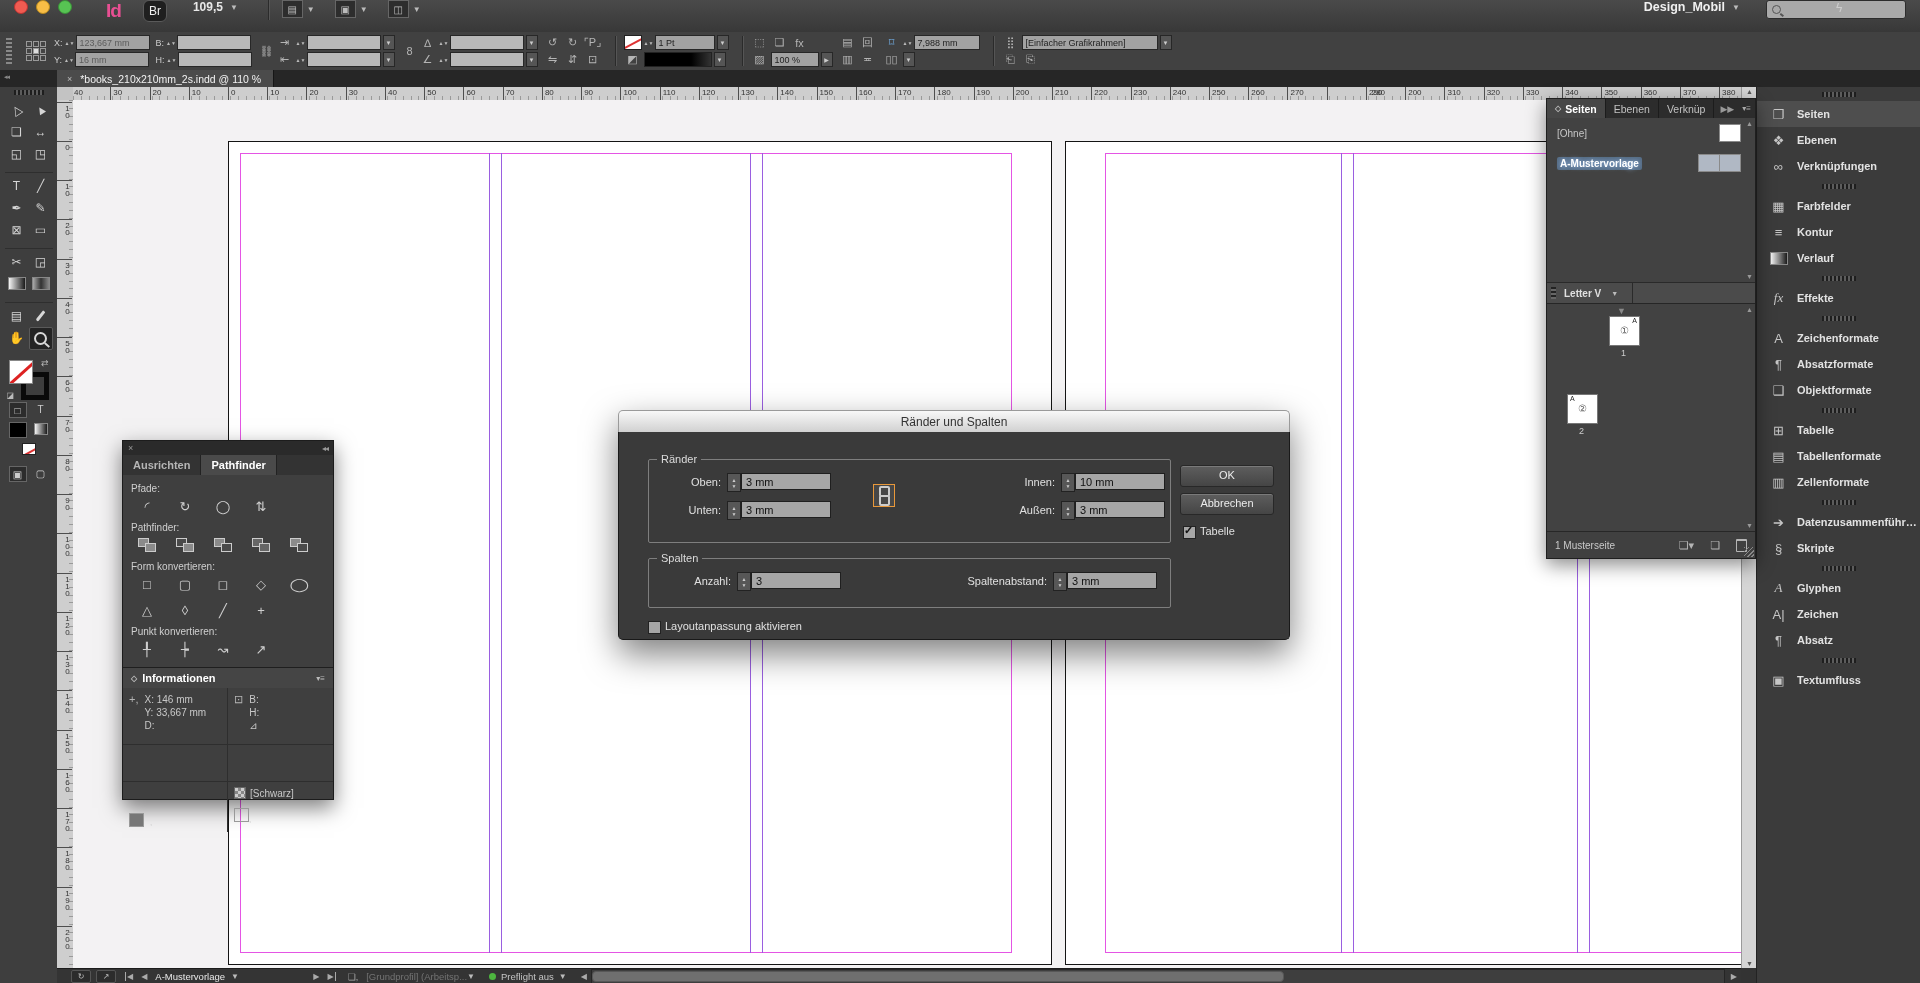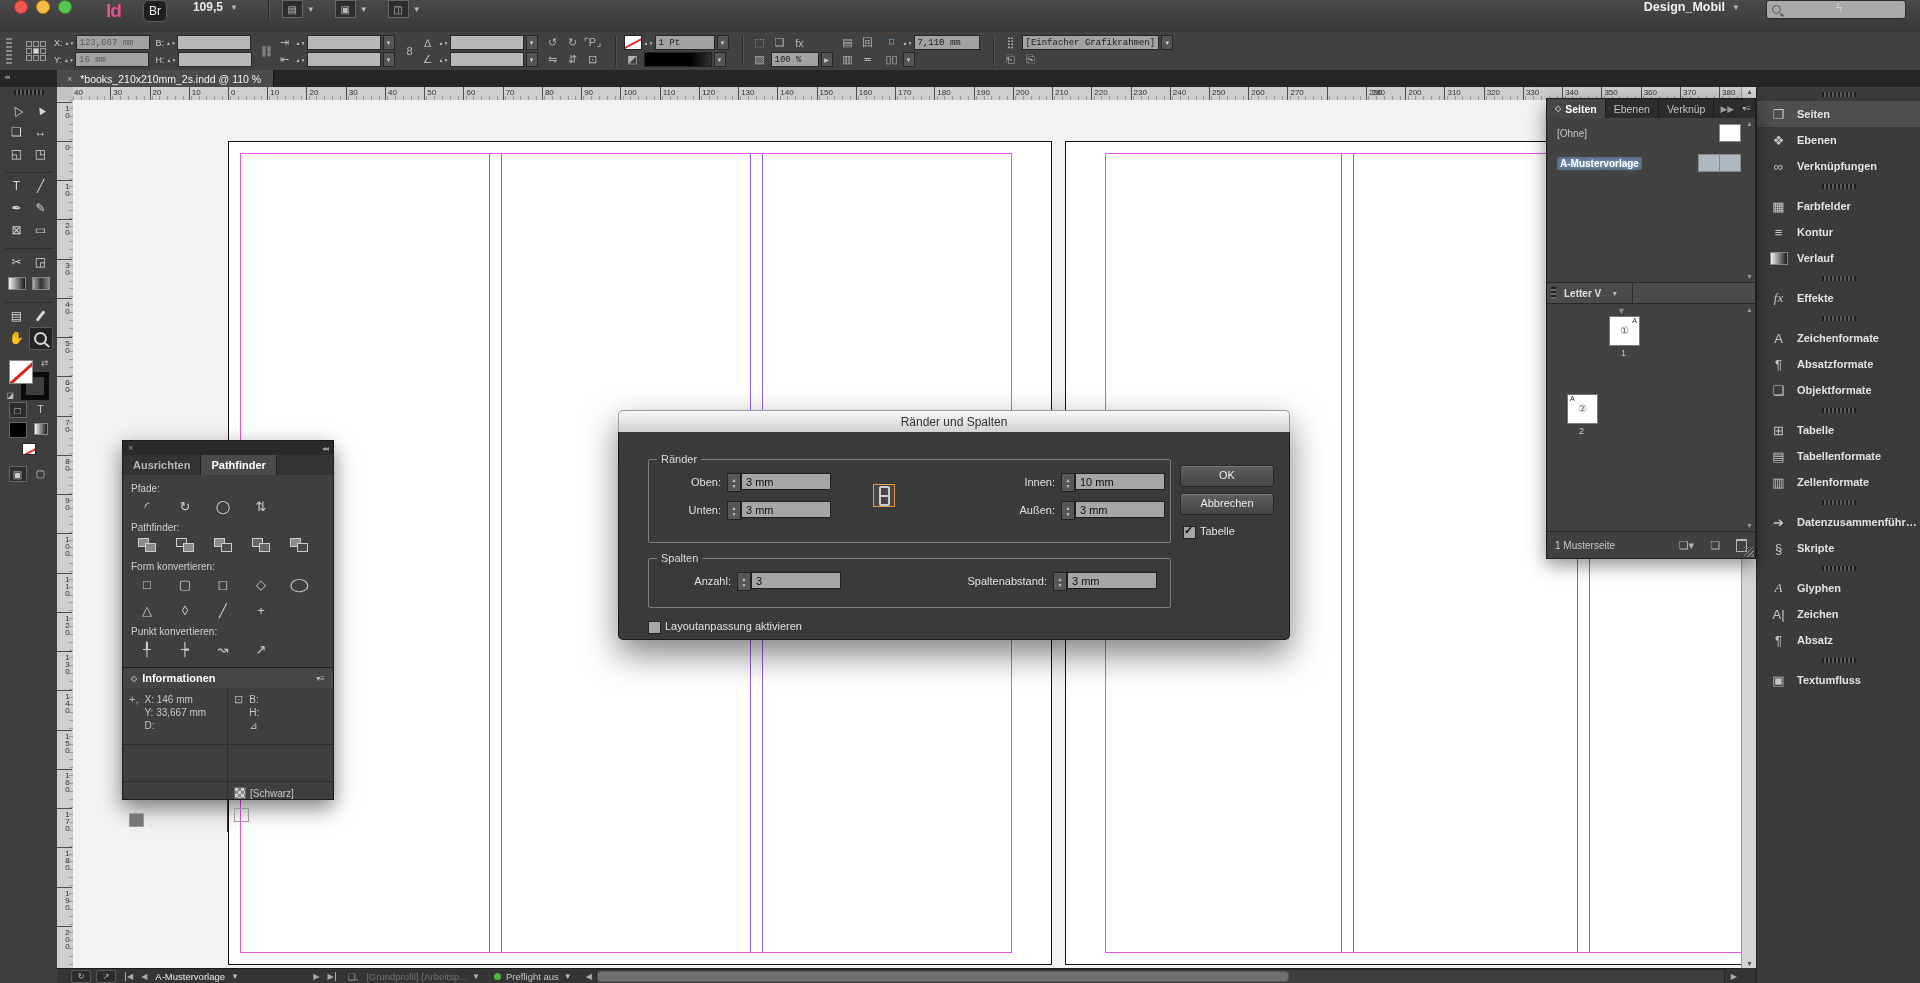--- a/index.html
+++ b/index.html
@@ -25,21 +25,21 @@
   #searchbox{width:128px;height:17px;background:#a9a9a9;border:1px solid #2c2c2c;border-radius:3px;
     margin:0 14px 0 26px;display:flex;align-items:center;padding:0 5px;gap:4px;}
   .mag{width:7px;height:7px;border:1.5px solid #555;border-radius:50%;position:relative;flex:0 0 auto;}
   .mag::after{content:"";position:absolute;width:4px;height:1.5px;background:#555;right:-4px;bottom:-2px;transform:rotate(40deg);}
   
   #controlbar{position:absolute;left:0;top:32px;width:1920px;height:38px;background:#414141;
     border-bottom:1px solid #181818;display:flex;align-items:center;font-size:9px;color:#ccc;}
   .cgroup{display:flex;flex-direction:column;gap:2px;margin-right:6px;}
   .crow{display:flex;align-items:center;gap:2px;height:15px;}
   .cfield{height:13px;background:#a2a2a2;border:1px solid #272727;color:#5c5c5c;
-    display:flex;align-items:center;padding:0 3px;font-size:9px;min-width:66px;font-family:Liberation Mono, monospace;}
+    display:flex;align-items:center;padding:0 3px;font-size:9px;min-width:66px;}
   .cfield.dk{color:#222;}
   .cfield.empty{background:#b8b8b8;}
   .cstep{display:flex;flex-direction:column;width:9px;line-height:4px;font-size:5px;color:#bbb;}
   .cdd{width:10px;height:13px;background:#555;border:1px solid #272727;color:#ccc;font-size:6px;
     display:flex;align-items:center;justify-content:center;}
   .cicon{width:18px;height:15px;display:flex;align-items:center;justify-content:center;color:#b5b5b5;font-size:11px;}
   .csep{width:1px;height:30px;background:#2a2a2a;border-right:1px solid #555;margin:0 7px;}
   .proxy{display:grid;grid-template-columns:repeat(3,6px);grid-template-rows:repeat(3,6px);gap:1px;margin:0 8px 0 14px;}
   .proxy i{border:1px solid #999;background:#444;}
   .proxy i.c{background:#ddd;}
@@ -100,21 +100,21 @@
   #corner-br{position:absolute;left:1741px;top:968px;width:15px;height:15px;background:#333;}
   #statusbar{position:absolute;left:57px;top:968px;width:1684px;height:15px;background:#343434;border-top:1px solid #1c1c1c;
     display:flex;align-items:center;font-size:9.5px;color:#bbb;}
   .sb-btn{width:18px;height:11px;border:1px solid #555;background:#2c2c2c;color:#bbb;font-size:8px;
     display:flex;align-items:center;justify-content:center;margin-right:5px;border-radius:2px;}
   .sb-arr{color:#aaa;font-size:8px;margin:0 4px;}
   .sb-arr.bar-l{border-left:1px solid #aaa;padding-left:1px;}
   .sb-arr.bar-r{border-right:1px solid #aaa;padding-right:1px;}
   #sb-master{display:flex;align-items:center;gap:6px;color:#e8e8e8;margin:0 4px;min-width:150px;}
   #sb-doc{margin:0 8px;color:#aaa;font-size:9px;}
-  #sb-profile{color:#737373;display:flex;gap:5px;align-items:center;margin-right:14px;}
+  #sb-profile{color:#737373;display:flex;align-items:center;margin-right:14px;}
   #sb-preflight{display:flex;align-items:center;gap:5px;margin-right:10px;color:#c4c4c4;}
   .dotgreen{width:7px;height:7px;border-radius:50%;}
   #hscroll{flex:1;height:13px;background:#3e3e3e;border:1px solid #252525;position:relative;margin-right:2px;}
   #hthumb{position:absolute;left:0px;top:1px;height:9px;width:690px;background:#6f6f6f;border-radius:4px;border:1px solid #575757;}
   
   #dock{position:absolute;left:1756px;top:87px;width:164px;bottom:0;background:#3b3b3b;border-left:1px solid #232323;}
   .grip{width:34px;height:5px;margin:5px auto 4px;background:repeating-linear-gradient(90deg,#1e1e1e 0 2px,#5c5c5c 2px 4px);}
   .ditem{height:26px;display:flex;align-items:center;gap:10px;padding-left:13px;color:#e2e2e2;
     font-size:11px;font-weight:bold;}
   .ditem.active{background:#4e4e4e;}
@@ -357,21 +357,21 @@
       </div>
     <div class="crow">
         <span class="cicon">▥</span>
         <span class="cicon">≖</span>
       </div>
   </div>
   <div class="cgroup">
     <div class="crow">
         <span class="cicon" style="color:#6fa8dc">⌑</span>
       <span class="cstep">▲▼</span>
-      <span class="cfield dk" style="min-width:58px">7,110 mm</span>
+      <span class="cfield dk" style="min-width:58px">7,988 mm</span>
       </div>
     <div class="crow">
         <span class="cicon">▯▯</span>
         <span class="cdd">▼</span>
       </div>
   </div>
   <span class="csep"></span>
   <div class="cgroup">
     <div class="crow">
         <span class="cicon">⣿</span>

